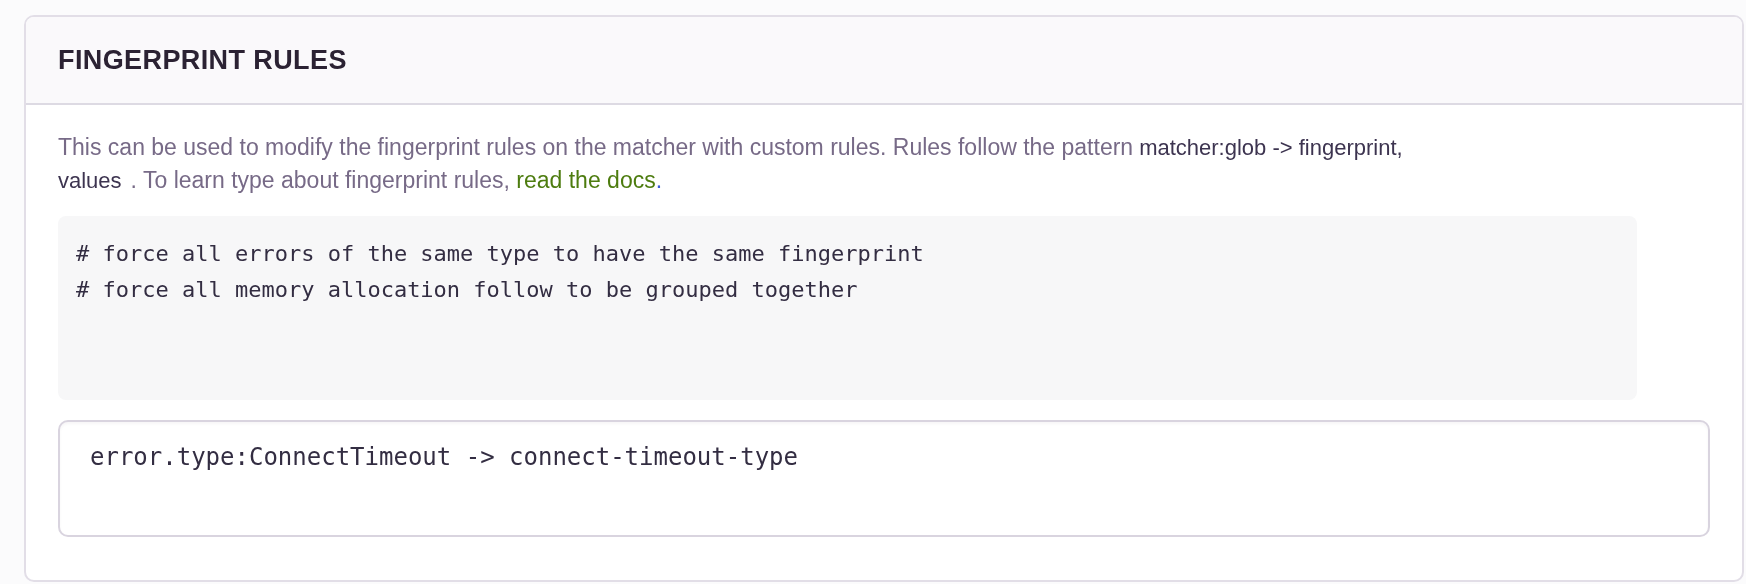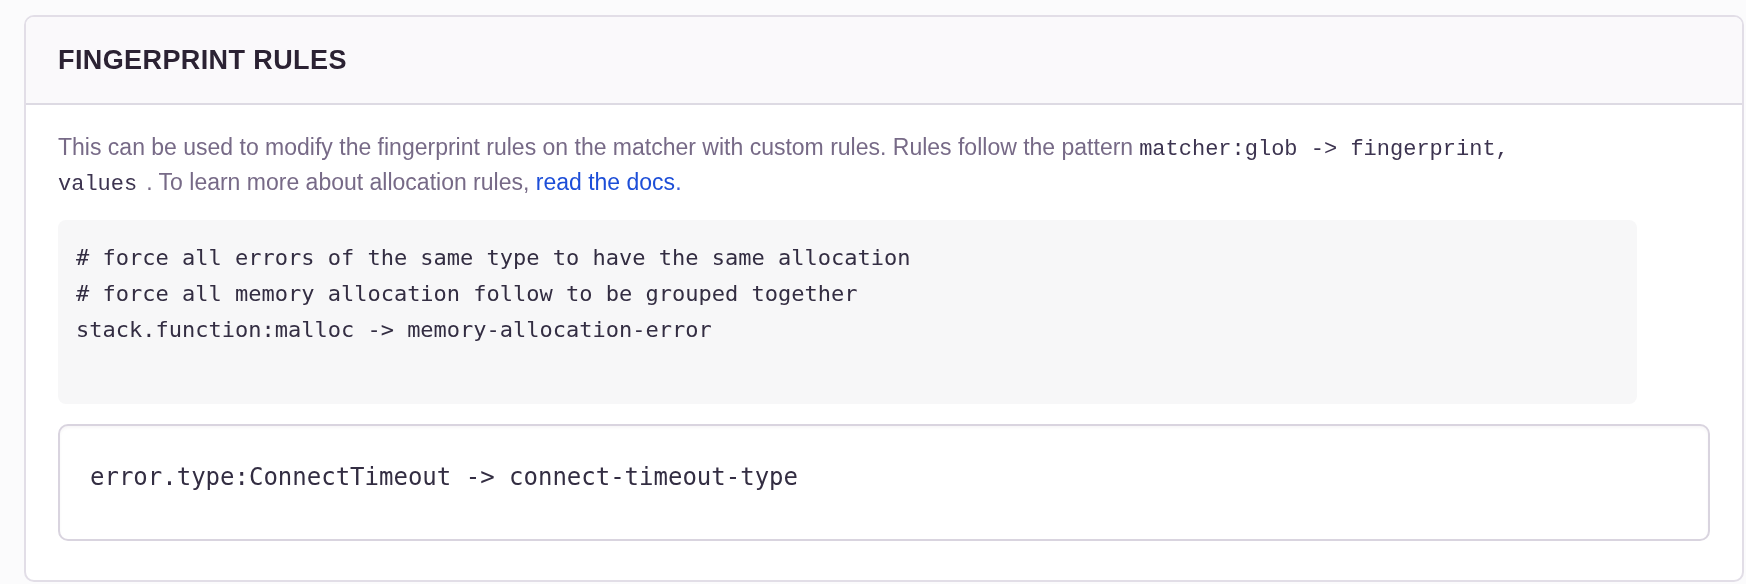--- a/index.html
+++ b/index.html
@@ -39,28 +39,28 @@
     font-size: 23px;
     color: #776a87;
     width: 100%;
   }
   .desc-line {
     display: block;
     line-height: 32px;
     white-space: nowrap;
   }
   .inline-code {
-    font-family: Liberation Mono, monospace;
+    font-family: Liberation Sans, sans-serif;
     font-size: 22px;
     color: #3d3450;
   }
   .code-first { margin-left: 6px; }
   .code-second { margin-right: 9px; text-align: right; }
   .docs-link {
-    color: #1d4ed8;
+    color: #4d7c0f;
     text-decoration: none;
     cursor: pointer;
   }
   .docs-link-period { color: #3b5bd9; }
   .example {
     margin: 19px 73px 0 0;
     height: 184px;
     background: #f7f7f8;
     border-radius: 8px;
     padding: 20px 20px 0 18px;
@@ -74,21 +74,21 @@
     white-space: pre;
   }
   .rules-input {
     display: block;
     margin-top: 20px;
     width: 100%;
     height: 117px;
     background: #ffffff;
     border: 2px solid #d9d4df;
     border-radius: 10px;
-    padding: 36px 30px;
+    padding: 20px 30px;
     font-family: "DejaVu Sans Mono", monospace;
     font-size: 24px;
     line-height: 30px;
     color: #332d42;
     resize: none;
     outline: none;
     box-shadow: inset 0 2px 3px rgba(43, 34, 51, 0.04);
     white-space: pre;
     overflow: hidden;
   }
@@ -96,24 +96,23 @@
 </head>
 <body>
 
 <section class="panel">
   <header class="panel-header">
     <h1 class="panel-title">FINGERPRINT RULES</h1>
   </header>
   <div class="panel-body">
     <p class="description">
         <span class="desc-line"><span>This can be used to modify the fingerprint rules on the matcher with custom rules. Rules follow the pattern</span><code class="inline-code code-first">matcher:glob -&gt; fingerprint,</code></span>
-        <span class="desc-line"><code class="inline-code code-second">values</code><span>. To learn more about allocation rules, </span><a class="docs-link" href="#">read the docs</a><span class="docs-link-period">.</span></span>
+        <span class="desc-line"><code class="inline-code code-second">values</code><span>. To learn type about fingerprint rules, </span><a class="docs-link" href="#">read the docs</a><span class="docs-link-period">.</span></span>
       </p>
 
     <div class="example">
-      <div class="example-line"># force all errors of the same type to have the same allocation</div>
+      <div class="example-line"># force all errors of the same type to have the same fingerprint</div>
       <div class="example-line"># force all memory allocation follow to be grouped together</div>
-      <div class="example-line">stack.function:malloc -&gt; memory-allocation-error</div>
     </div>
 
     <textarea class="rules-input" spellcheck="false" style="">error.type:ConnectTimeout -&gt; connect-timeout-type</textarea>
   </div>
 </section>
 
 </body></html>

